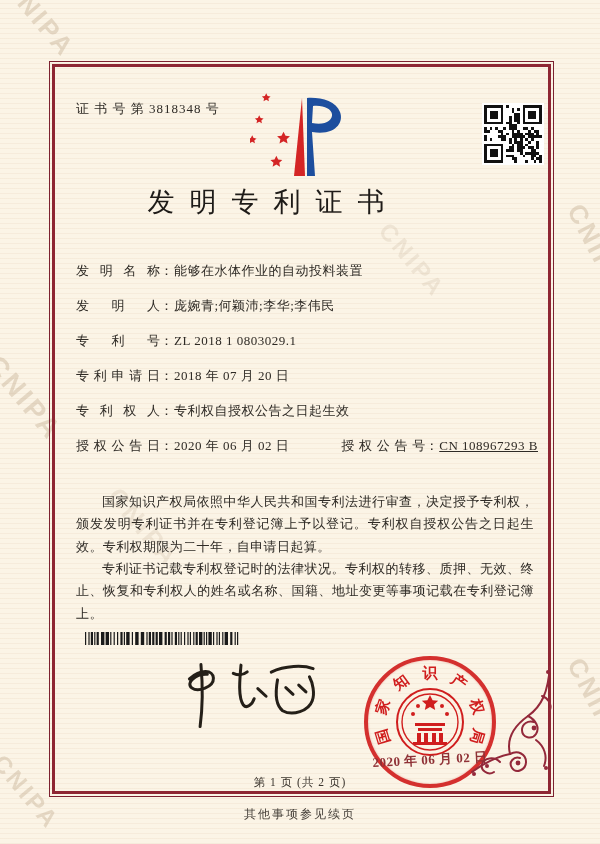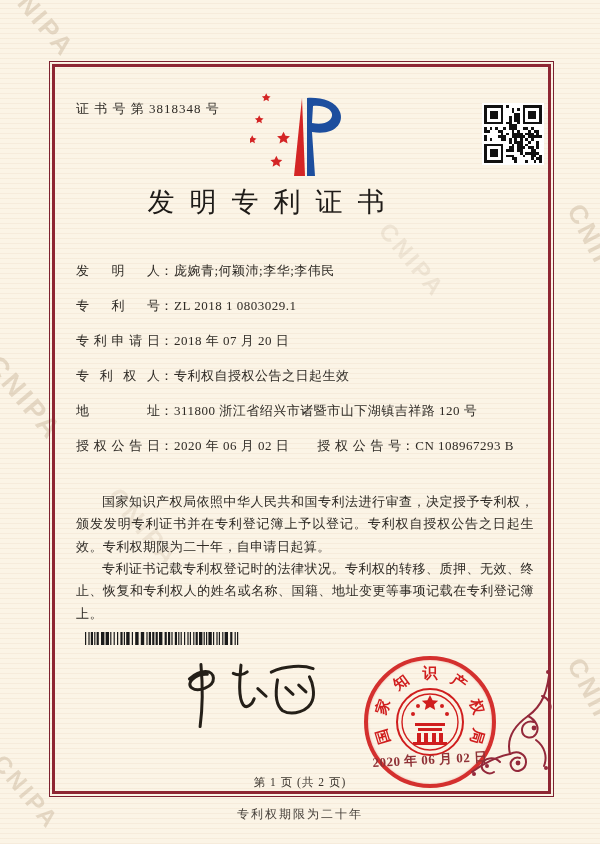--- a/index.html
+++ b/index.html
@@ -39,21 +39,21 @@
     position:absolute;left:0;top:184px;width:532px;text-align:center;
     font-size:27px;color:#1e1b18;letter-spacing:15px;text-indent:15px;font-weight:500;
   }
   
   .fields{position:absolute;left:76px;top:261px;width:456px;font-size:13px;color:#2e2a25;}
   .frow{height:35px;line-height:20px;white-space:nowrap;}
   .flabel{display:inline-block;width:84px;text-align:justify;text-align-last:justify;vertical-align:top;}
   .fcolon{display:inline-block;width:14px;vertical-align:top;}
   .fvalue{letter-spacing:0.5px;}
   .frow.double{display:flex;}
-  .frow.double .col2{margin-left:28px;}
+  .frow.double .col2{margin-left:52px;text-decoration:underline;}
   
   .paras{position:absolute;left:76px;top:491px;width:458px;font-size:13px;color:#2e2a25;}
   .paras p{margin:0;text-indent:2em;text-align:justify;line-height:1.72;letter-spacing:0.4px;}
   
   .barcode{position:absolute;left:85px;top:632px;}
   
   .signer{position:absolute;left:88px;top:686px;font-size:14.5px;color:#2e2a25;line-height:28px;letter-spacing:2px;}
   .signature{position:absolute;left:168px;top:655px;}
   
   .seal{position:absolute;left:364px;top:656px;width:132px;height:132px;}
@@ -233,33 +233,33 @@
       <rect x="16" y="2" width="3" height="3" fill="#111"></rect>
       <rect x="0" y="14" width="7" height="7" fill="#111"></rect>
       <rect x="1" y="15" width="5" height="5" fill="#fff"></rect>
       <rect x="2" y="16" width="3" height="3" fill="#111"></rect>
     </svg>
 
   <div class="title">发明专利证书</div>
 
   <div class="fields">
     <div class="frow">
+      <span class="flabel">发明名称</span><span class="fcolon">：</span><span class="fvalue">能够在水体作业的自动投料装置</span>
+    </div>
+    <div class="frow">
       <span class="flabel">发明人</span><span class="fcolon">：</span><span class="fvalue">庞婉青;何颖沛;李华;李伟民</span>
     </div>
     <div class="frow">
       <span class="flabel">专利号</span><span class="fcolon">：</span><span class="fvalue">ZL 2018 1 0803029.1</span>
     </div>
     <div class="frow">
       <span class="flabel">专利申请日</span><span class="fcolon">：</span><span class="fvalue">2018 年 07 月 20 日</span>
     </div>
     <div class="frow">
       <span class="flabel">专利权人</span><span class="fcolon">：</span><span class="fvalue">专利权自授权公告之日起生效</span>
-    </div>
-    <div class="frow">
-      <span class="flabel">地址</span><span class="fcolon">：</span><span class="fvalue">311800 浙江省绍兴市诸暨市山下湖镇吉祥路 120 号</span>
     </div>
     <div class="frow double">
       <div class="col1">
         <span class="flabel">授权公告日</span><span class="fcolon">：</span><span class="fvalue">2020 年 06 月 02 日</span>
       </div>
       <div class="col2">
         <span class="flabel">授权公告号</span><span class="fcolon">：</span><span class="fvalue">CN 108967293 B</span>
       </div>
     </div>
   </div>
@@ -377,15 +377,15 @@
       <circle cx="64" cy="66" r="2.4"></circle>
         <circle cx="48" cy="101" r="2.4"></circle>
       <circle cx="17" cy="104" r="2"></circle>
         <circle cx="78" cy="10" r="2"></circle>
       <circle cx="76" cy="106" r="2"></circle>
         <circle cx="4" cy="112" r="2"></circle>
     </g>
   </svg>
 
   <div class="pageno">第 1 页 (共 2 页)</div>
-  <div class="footnote">专利权期限为二十年</div>
+  <div class="footnote">其他事项参见续页</div>
 
 </div>
 
 </body></html>

